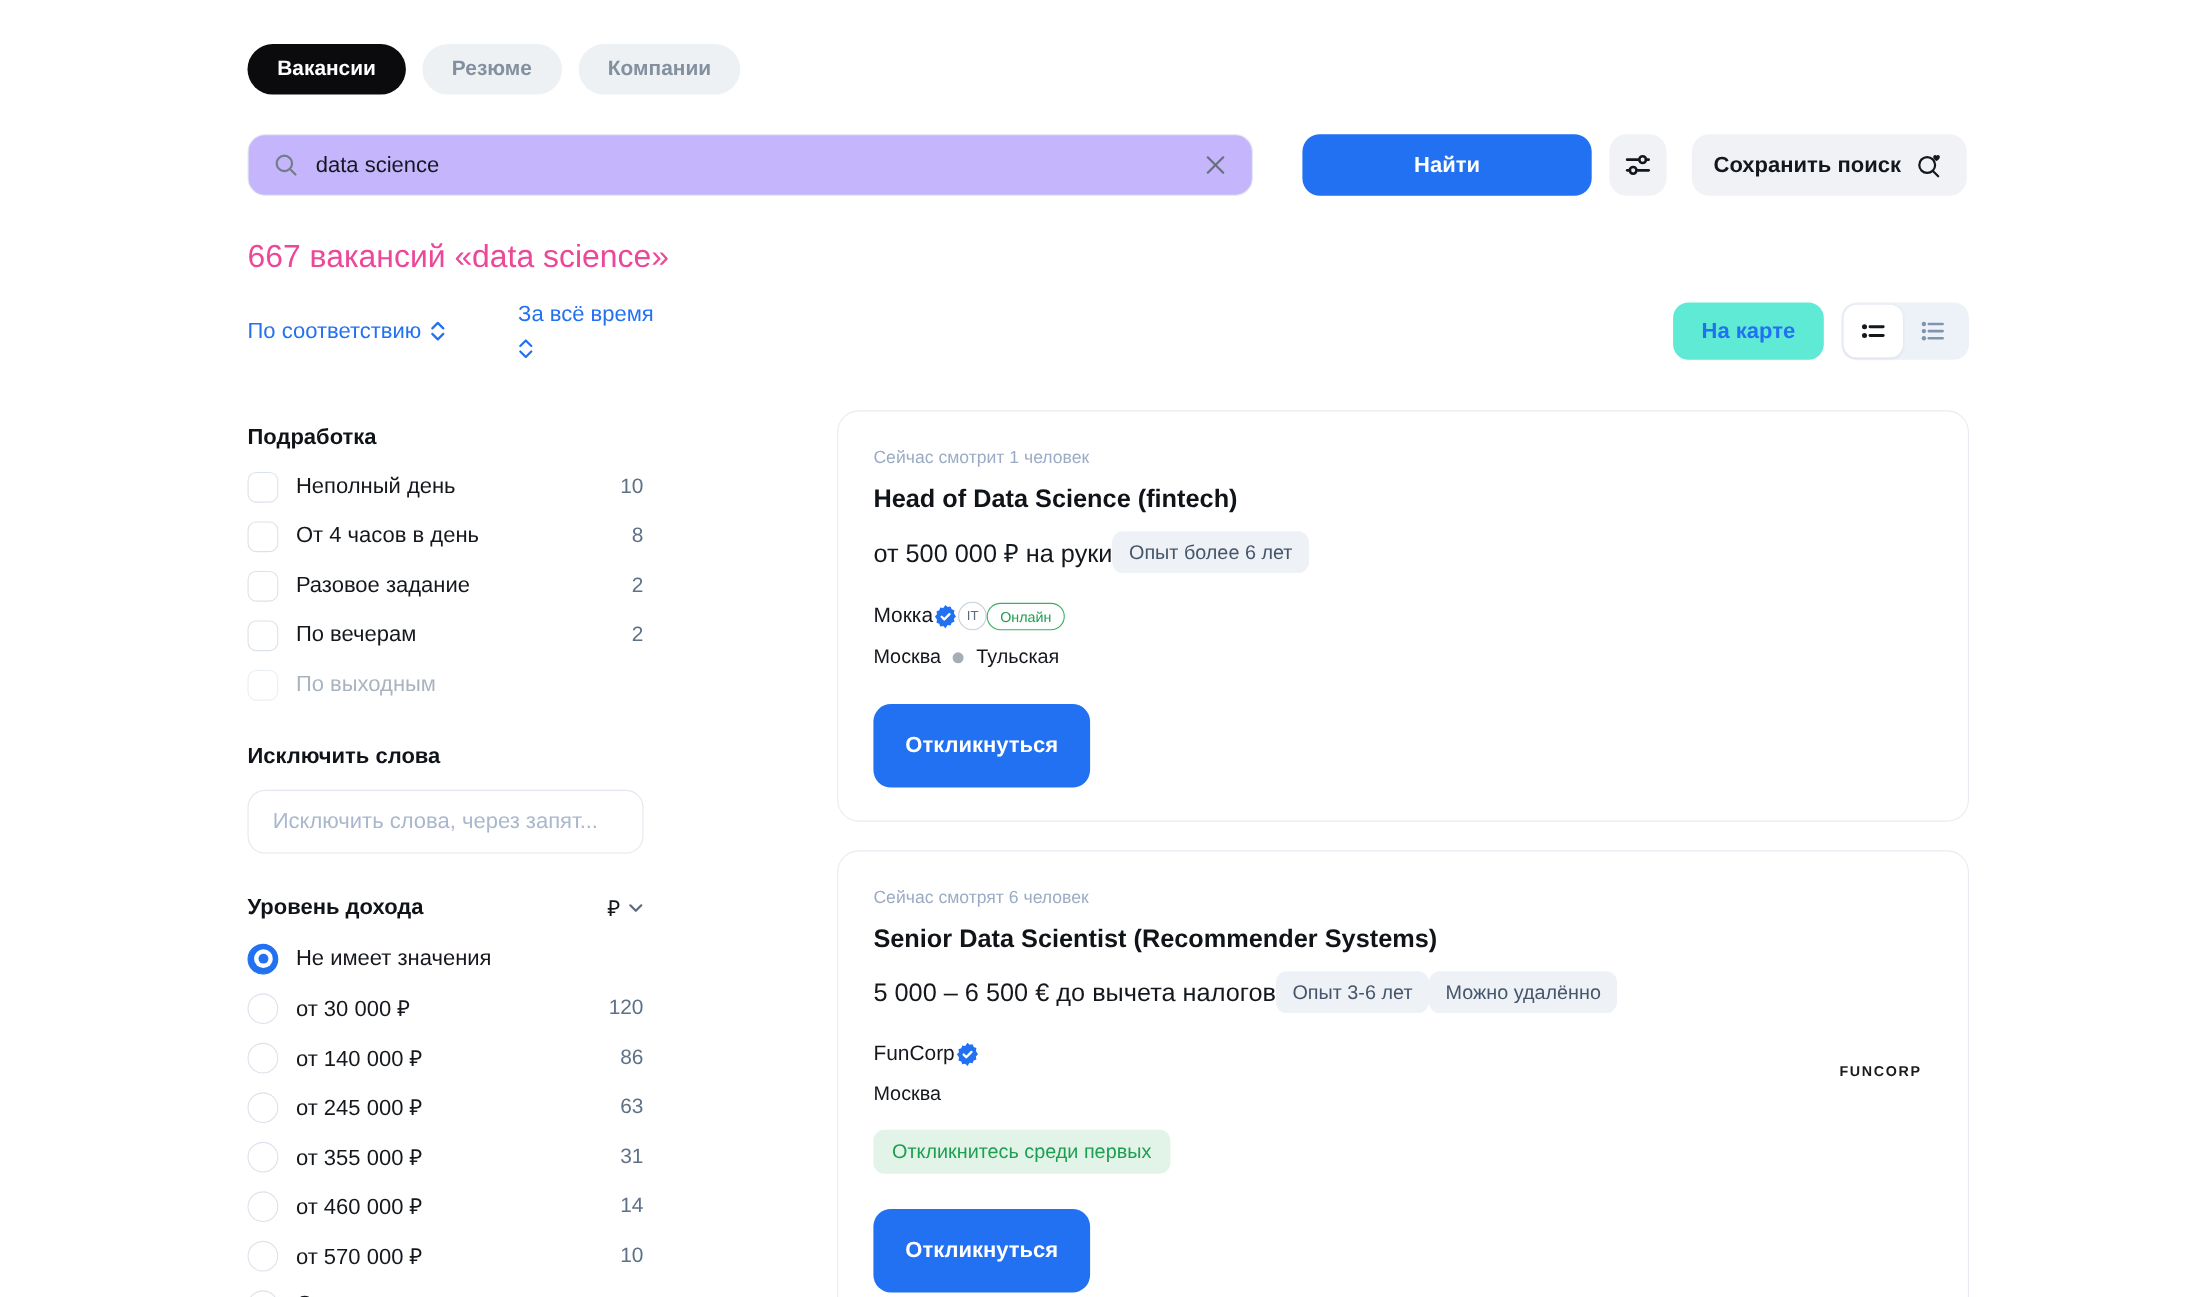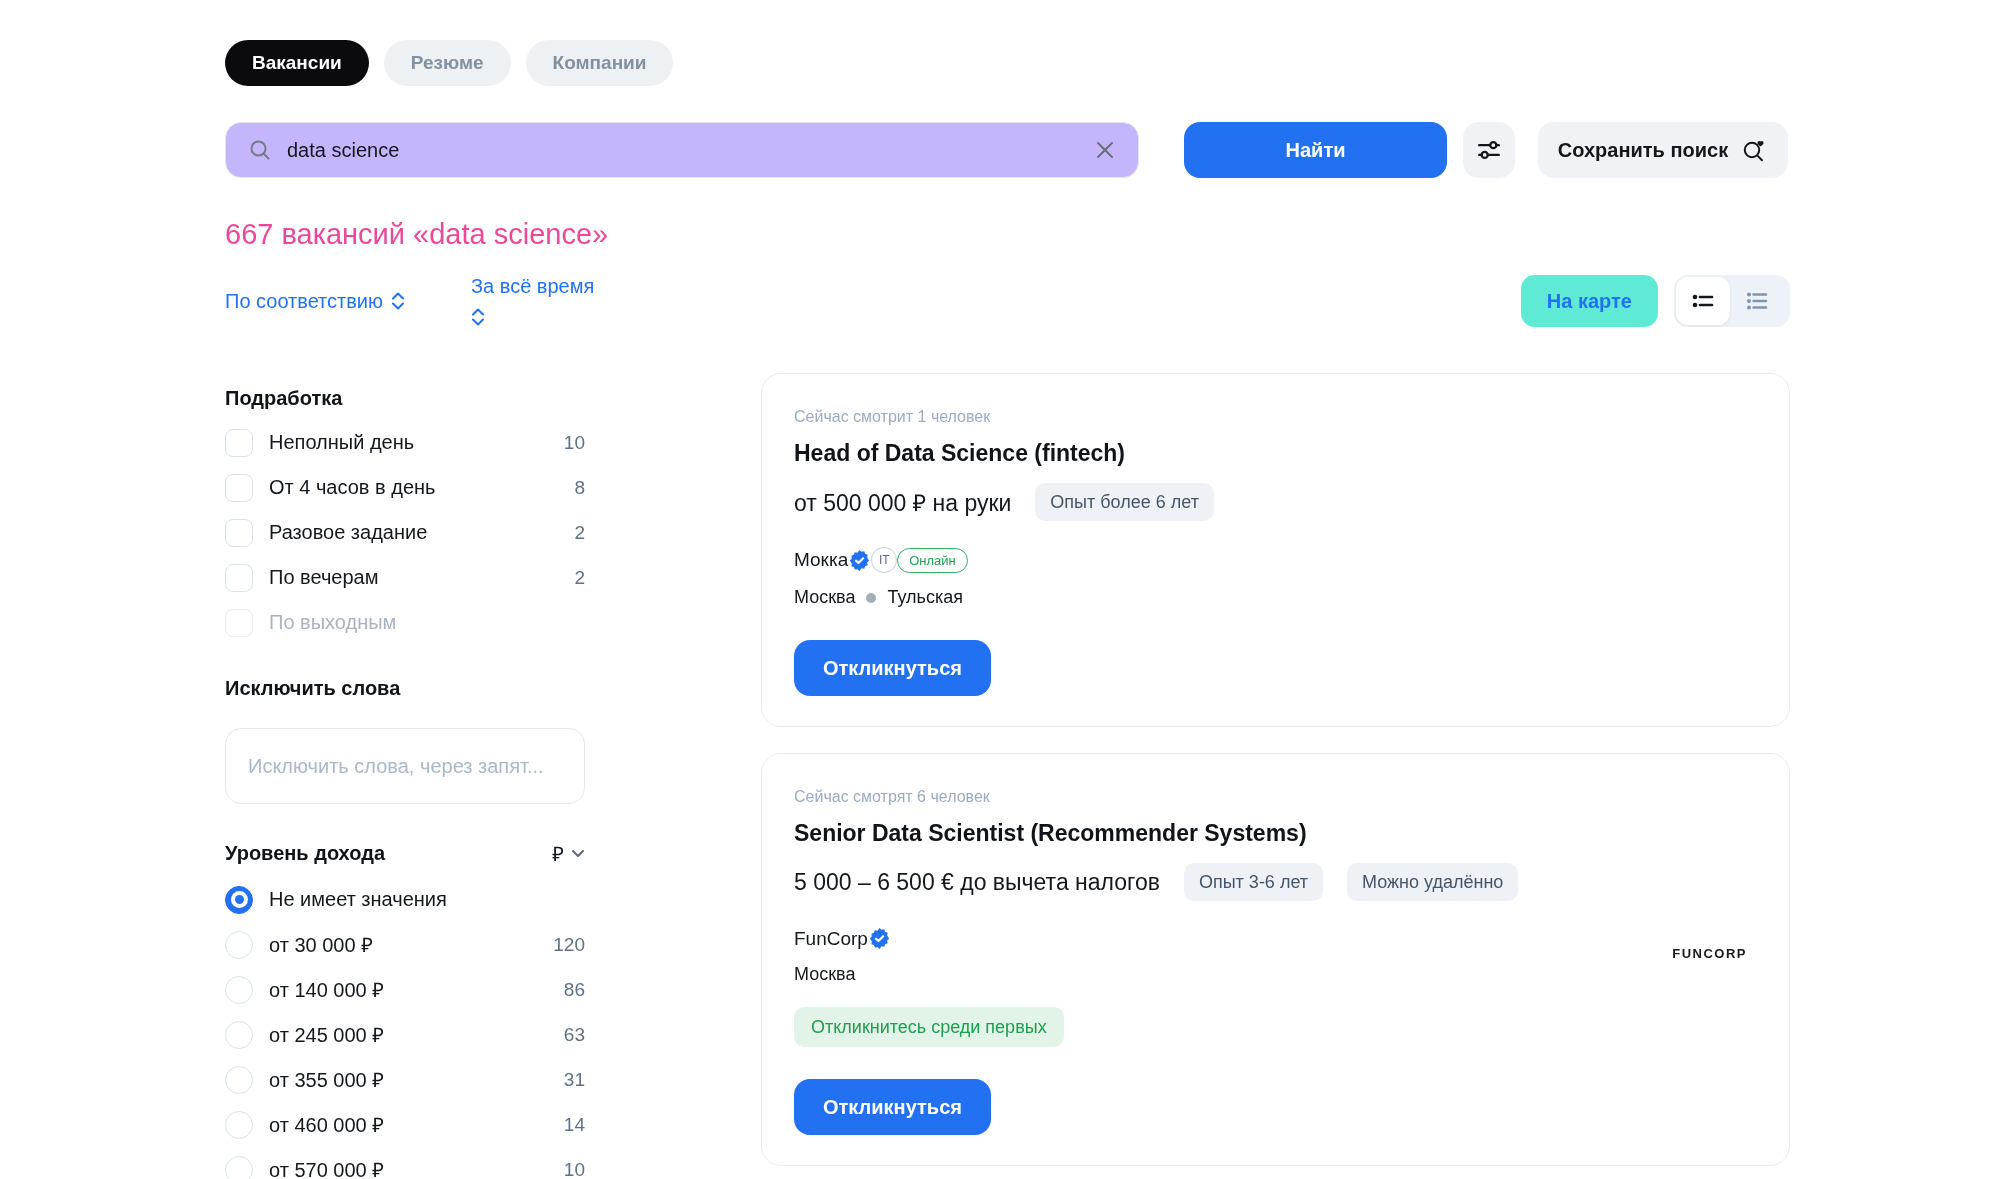--- a/index.html
+++ b/index.html
@@ -51,21 +51,21 @@
   .section-title { font-size:20px; font-weight:700; color:#101418; }
   .filter-row { display:flex; align-items:center; height:45px; cursor:pointer; }
   .filter-rows { margin-top:10px; }
   .checkbox { width:28px; height:28px; border:1.5px solid #dbe2ea; border-radius:8px; background:#fff; flex-shrink:0; }
   .filter-row.disabled .checkbox { border-color:#e9eef3; }
   .filter-label { margin-left:16px; font-size:20px; color:#14181d; }
   .filter-row.disabled .filter-label { color:#a9b4c0; }
   .filter-count { margin-left:auto; font-size:19px; color:#5e7187; }
 
   .exclude-section { margin-top:32px; }
-  .exclude-input { margin-top:28px; width:100%; height:76px; border:1px solid #e3e8ef; border-radius:16px;
+  .exclude-input { margin-top:18px; width:100%; height:58px; border:1px solid #e3e8ef; border-radius:16px;
                    padding:0 22px; font-size:20px; color:#14181d; outline:none;
                    font-family:"Liberation Sans", sans-serif; }
   .exclude-input::placeholder { color:#a9b8cc; }
 
   .income-section { margin-top:36px; }
   .income-header { display:flex; align-items:center; }
   .currency-select { margin-left:auto; display:flex; align-items:center; gap:7px; cursor:pointer;
                      font-size:20px; color:#14181d; }
   .radio { width:28px; height:28px; border:1.5px solid #dbe2ea; border-radius:50%; background:#fff;
            flex-shrink:0; position:relative; }
@@ -73,35 +73,35 @@
   .radio.checked::before { content:''; position:absolute; left:50%; top:50%; width:17px; height:17px;
            margin:-8.5px 0 0 -8.5px; border-radius:50%; background:#fff; }
   .radio.checked::after { content:''; position:absolute; left:50%; top:50%; width:9px; height:9px;
            margin:-4.5px 0 0 -4.5px; border-radius:50%; background:#2171f2; }
 
   
   .cards { margin-left:176px; width:1029px; display:flex; flex-direction:column; gap:26px; }
   .card { border:1px solid #e8ecf2; border-radius:20px; padding:34px 36px 30px 32px; position:relative; background:#fff; }
   .watching { font-size:16px; color:#9cabc4; }
   .vacancy-title { margin-top:14px; font-size:23px; font-weight:700; color:#101418; }
-  .salary-row { margin-top:16px; display:flex; align-items:center; gap:24px; }
+  .salary-row { margin-top:16px; display:flex; align-items:center; gap:0; }
   .salary { font-size:23px; font-weight:500; color:#14181d; }
   .tag { height:38px; line-height:38px; padding:0 15px; background:#eef1f6; border-radius:10px;
          font-size:18px; color:#46566a; white-space:nowrap; }
   .company-row { margin-top:26px; display:flex; align-items:center; }
   .company-name { font-size:19px; color:#14181d; }
   .it-badge { width:26px; height:26px; border:1px solid #c6cedb; border-radius:50%; display:flex;
               align-items:center; justify-content:center; font-size:12px; color:#5b6b7d; }
   .online-badge { height:25px; line-height:23px; padding:0 11px; border:1.5px solid #35b163;
                   border-radius:13px; font-size:13px; color:#1d9e50; }
   .location-row { margin-top:14px; display:flex; align-items:center; gap:11px; font-size:18px; color:#14181d; }
   .metro-dot { width:10px; height:10px; border-radius:50%; background:#a5adb6; }
   .first-respond { margin-top:22px; display:inline-block; height:40px; line-height:40px; padding:0 17px;
                    background:#e2f4e7; border-radius:10px; font-size:18px; color:#1d9e50; }
-  .apply-btn { display:block; margin-top:32px; height:56px; padding:0 29px; background:#2171f2; color:#fff;
+  .apply-btn { display:block; margin-top:32px; height:76px; padding:0 29px; background:#2171f2; color:#fff;
                border:none; border-radius:16px; font-size:20px; font-weight:700; cursor:pointer;
                font-family:"Liberation Sans", sans-serif; }
   .company-logo { position:absolute; right:42px; top:192px; font-size:13px; font-weight:700;
                   letter-spacing:1.5px; color:#1a1a1a; }
   svg { display:block; }
 </style>
 </head>
 <body>
 
 <div class="page">

